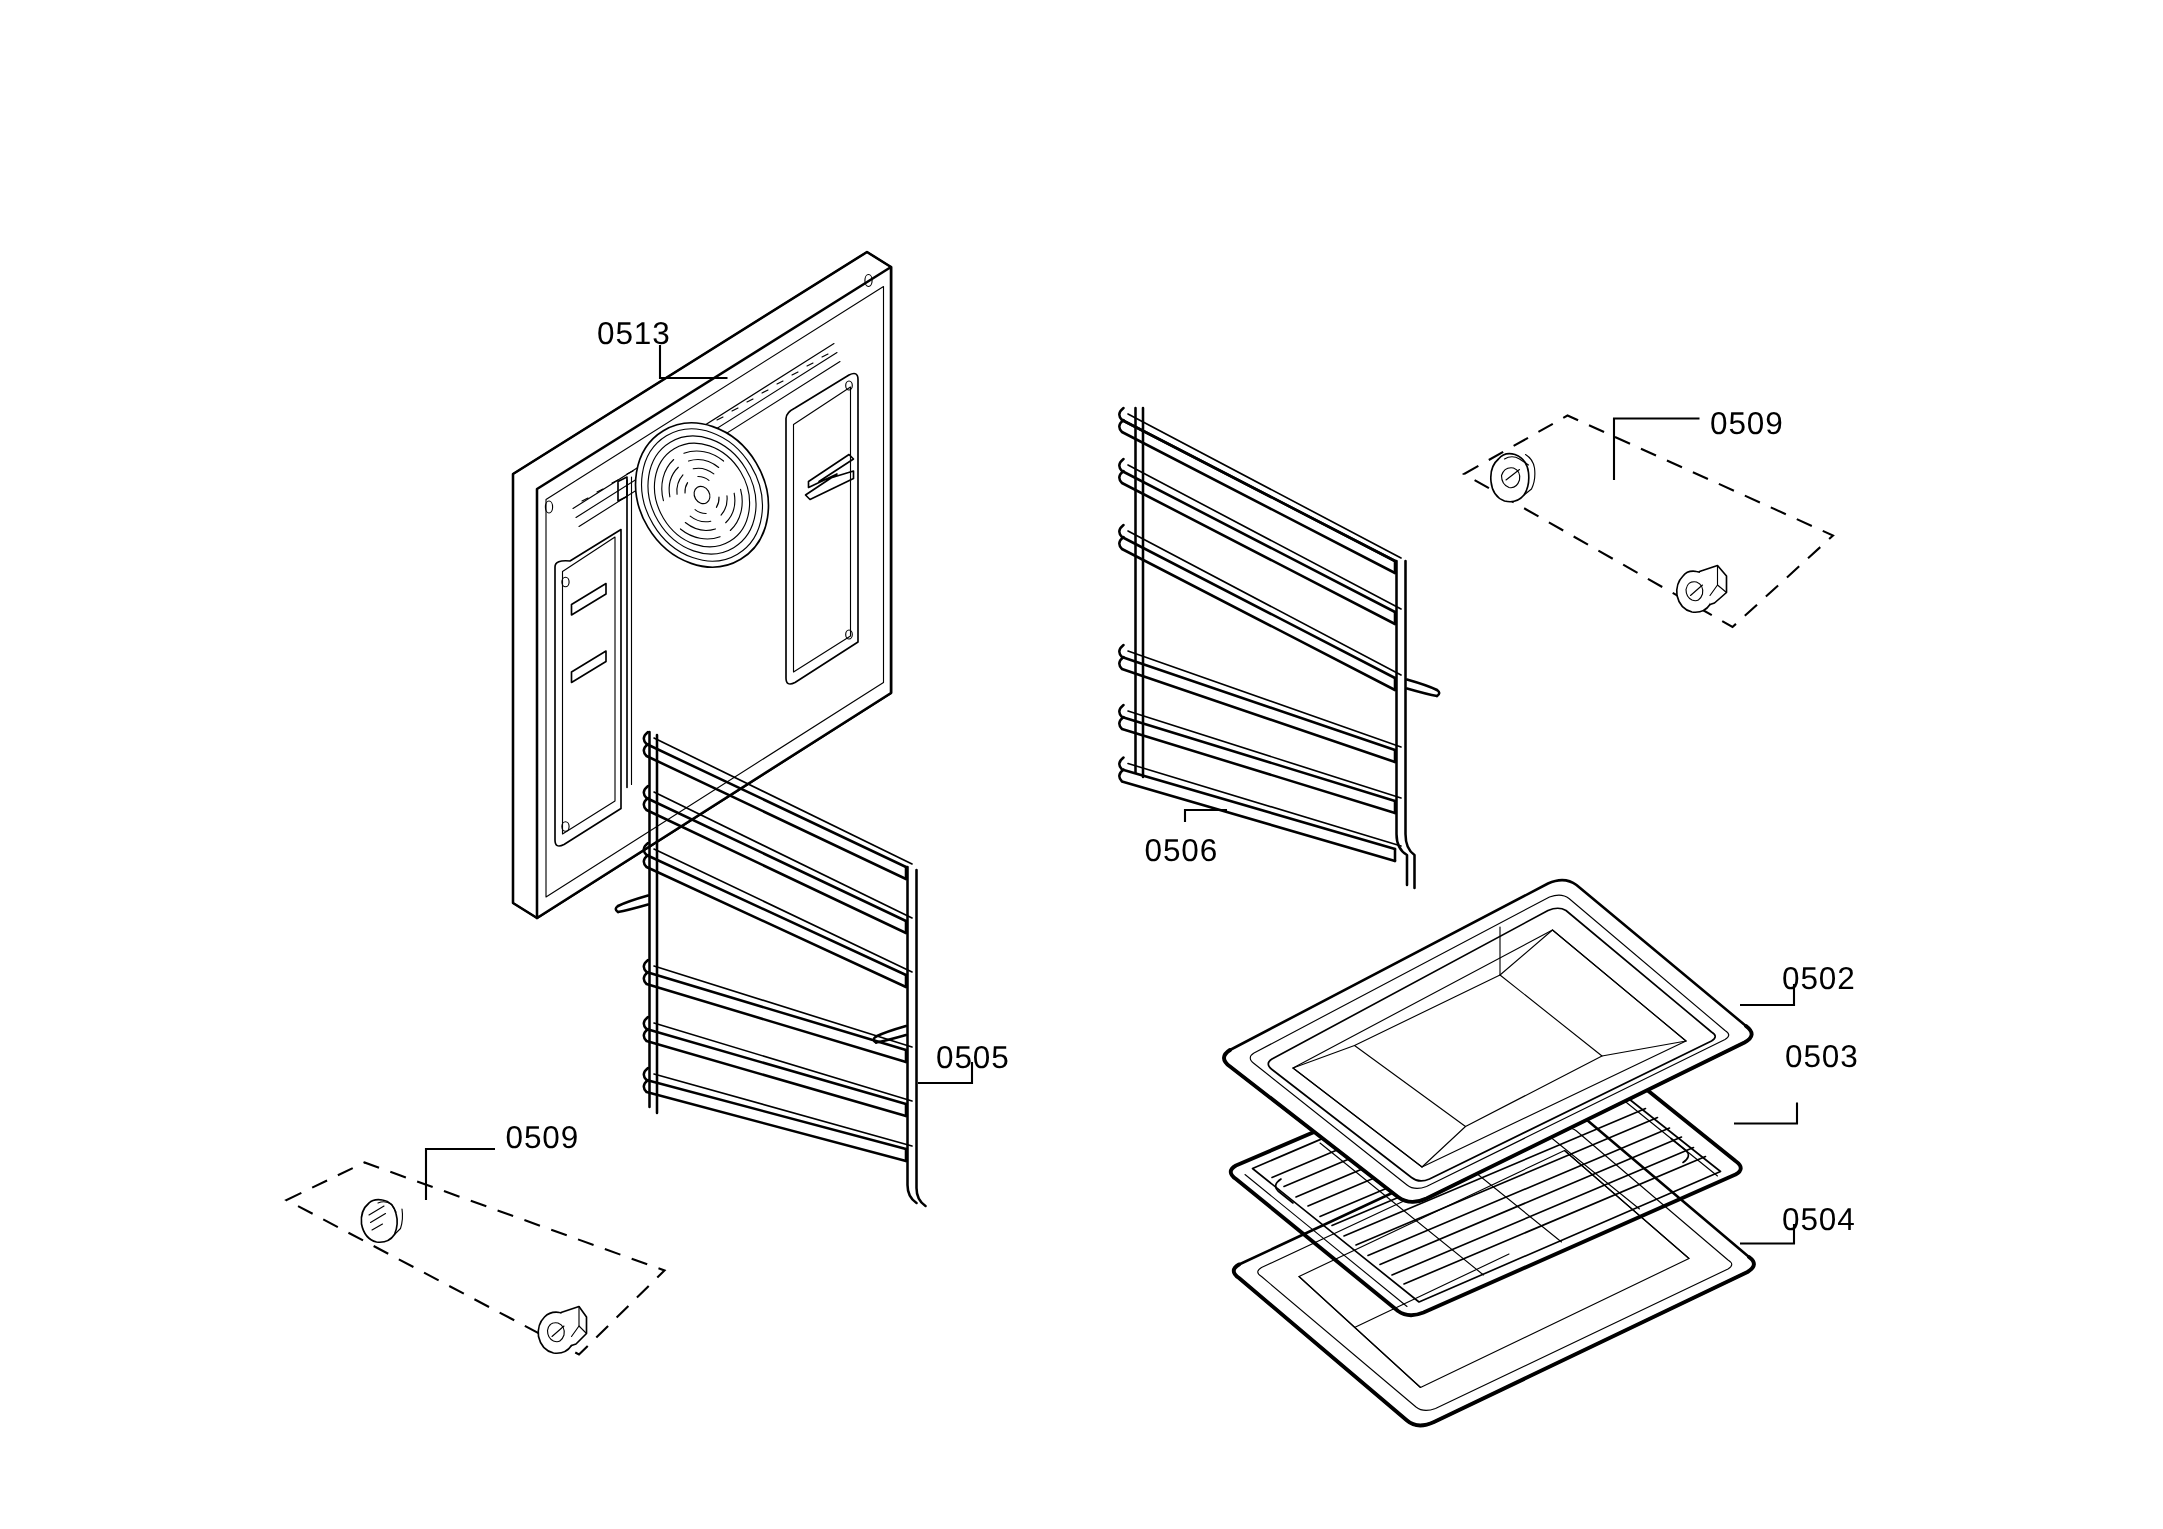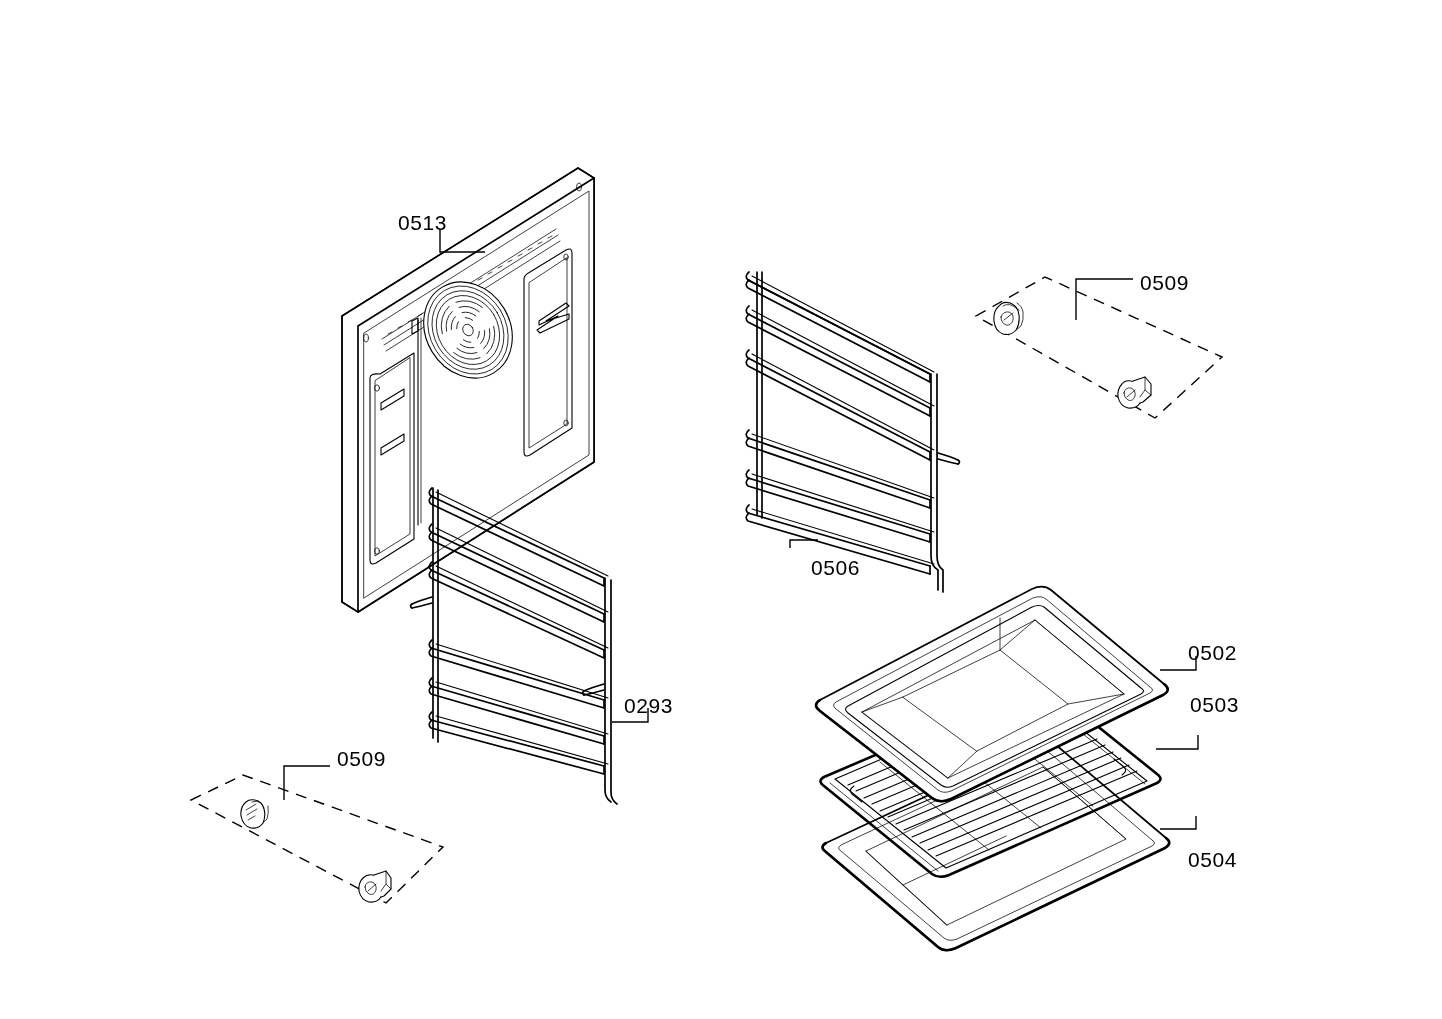--- a/index.html
+++ b/index.html
@@ -433,26 +433,26 @@
     </g>
 
     <path class="leader" d="M1196,656 L1196,670 L1160,670"></path>
 
   </svg>
 
   <div class="callout" style="left:398px; top:212px;">0513</div>
 
   <div class="callout" style="left:1140px; top:272px;">0509</div>
 
-  <div class="callout" style="left:763px; top:557px;margin-left:48px;">0506</div>
+  <div class="callout" style="left:763px; top:557px;">0506</div>
 
   <div class="callout" style="left:1188px; top:642px;">0502</div>
 
-  <div class="callout" style="left:624px; top:695px;">0293</div>
+  <div class="callout" style="left:624px; top:695px;">0505</div>
 
   <div class="callout" style="left:1190px; top:694px;">0503</div>
 
   <div class="callout" style="left:337px; top:748px;">0509</div>
 
-  <div class="callout" style="left:1188px; top:803px;margin-top:46px;">0504</div>
+  <div class="callout" style="left:1188px; top:803px;">0504</div>
 
 
 </div>
 
 </body></html>

